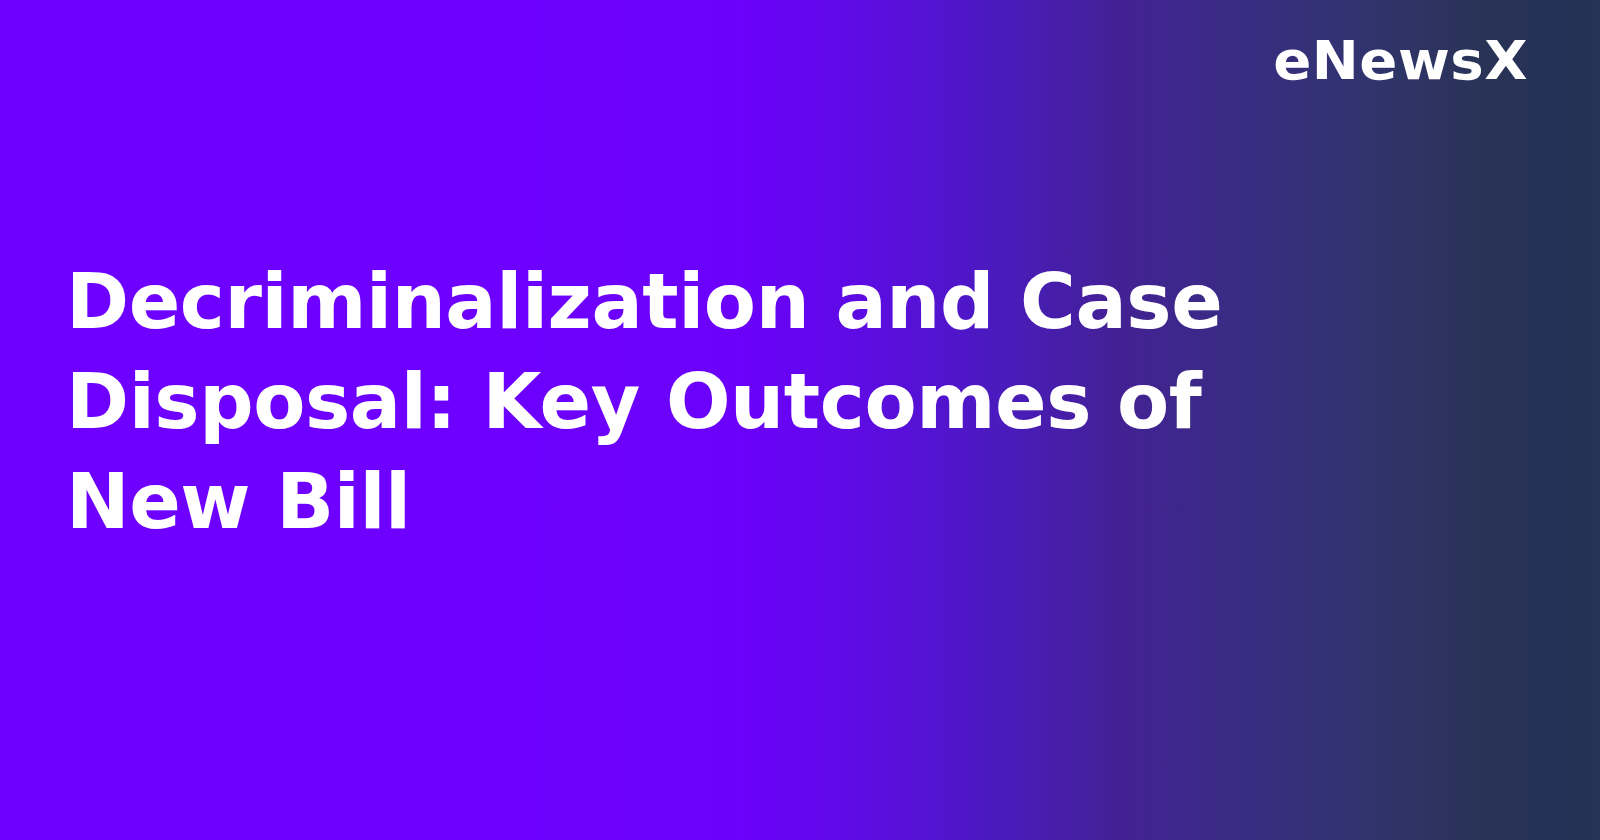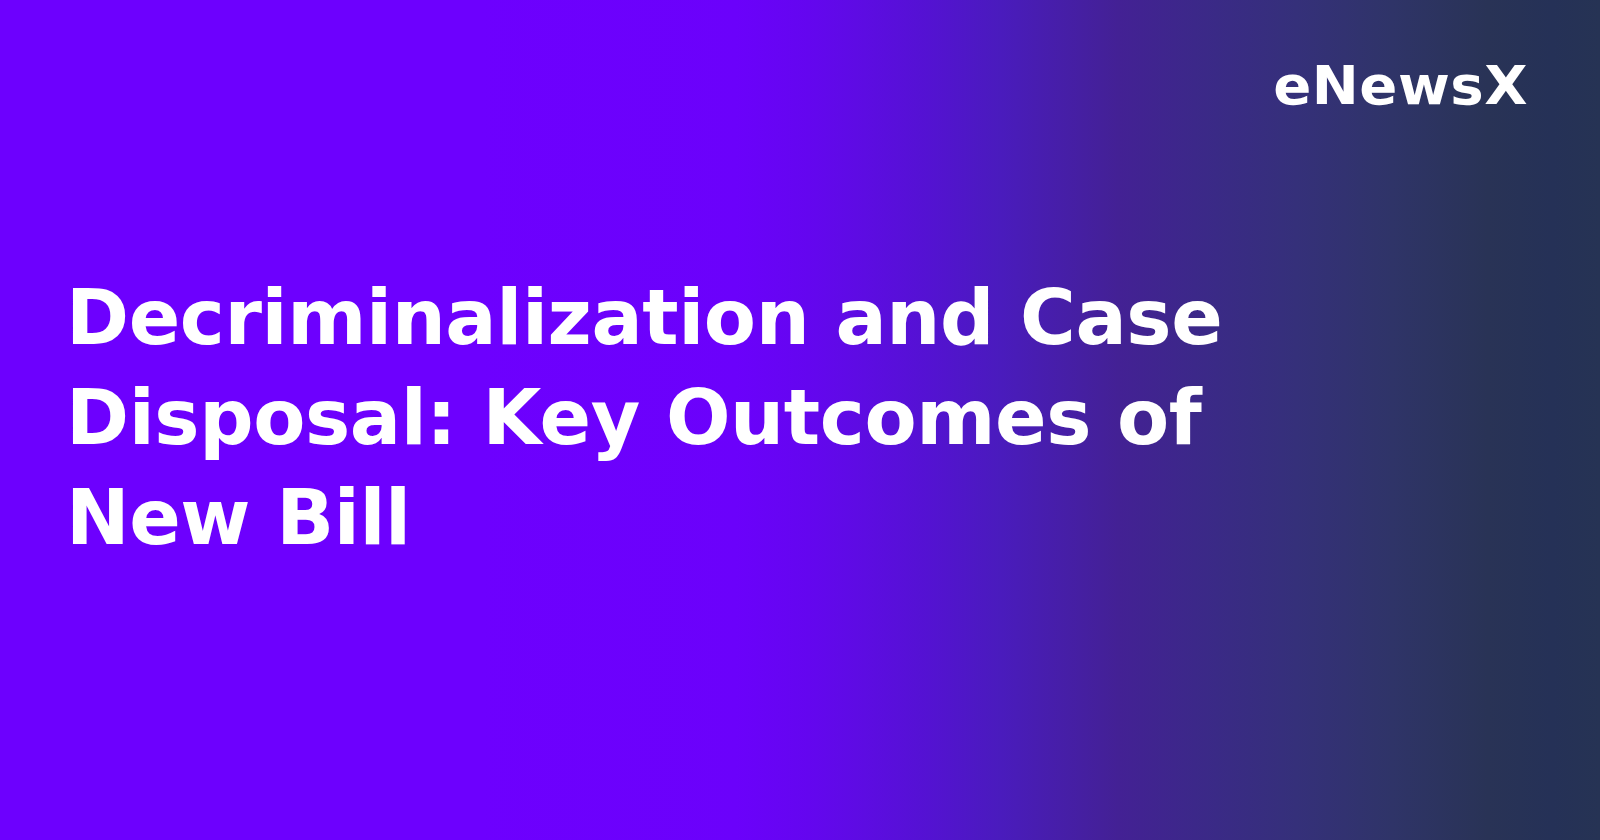--- a/index.html
+++ b/index.html
@@ -36,39 +36,38 @@
   }
 
   
   #brand {
     position: absolute;
     top: 34px;
     right: 72px;
     display: flex;
     align-items: center;
     justify-content: flex-end;
-    margin-top: 25px;
   }
   #brand-text {
     font-family: "DejaVu Sans", "Liberation Sans", sans-serif;
     font-size: 54px;
     font-weight: 700;
     line-height: 1;
     color: #ffffff;
     letter-spacing: 0.5px;
     white-space: nowrap;
     transform: scaleX(1.04);
     transform-origin: right center;
   }
 
   
   #headline-wrap {
     position: absolute;
     left: 66px;
-    top: 268px;
+    top: 252px;
     width: 1320px;
   }
   #headline {
     margin: 0;
     font-family: "DejaVu Sans", "Liberation Sans", sans-serif;
     font-size: 76px;
     font-weight: 700;
     line-height: 100px;
     color: #ffffff;
     letter-spacing: -0.4px;

